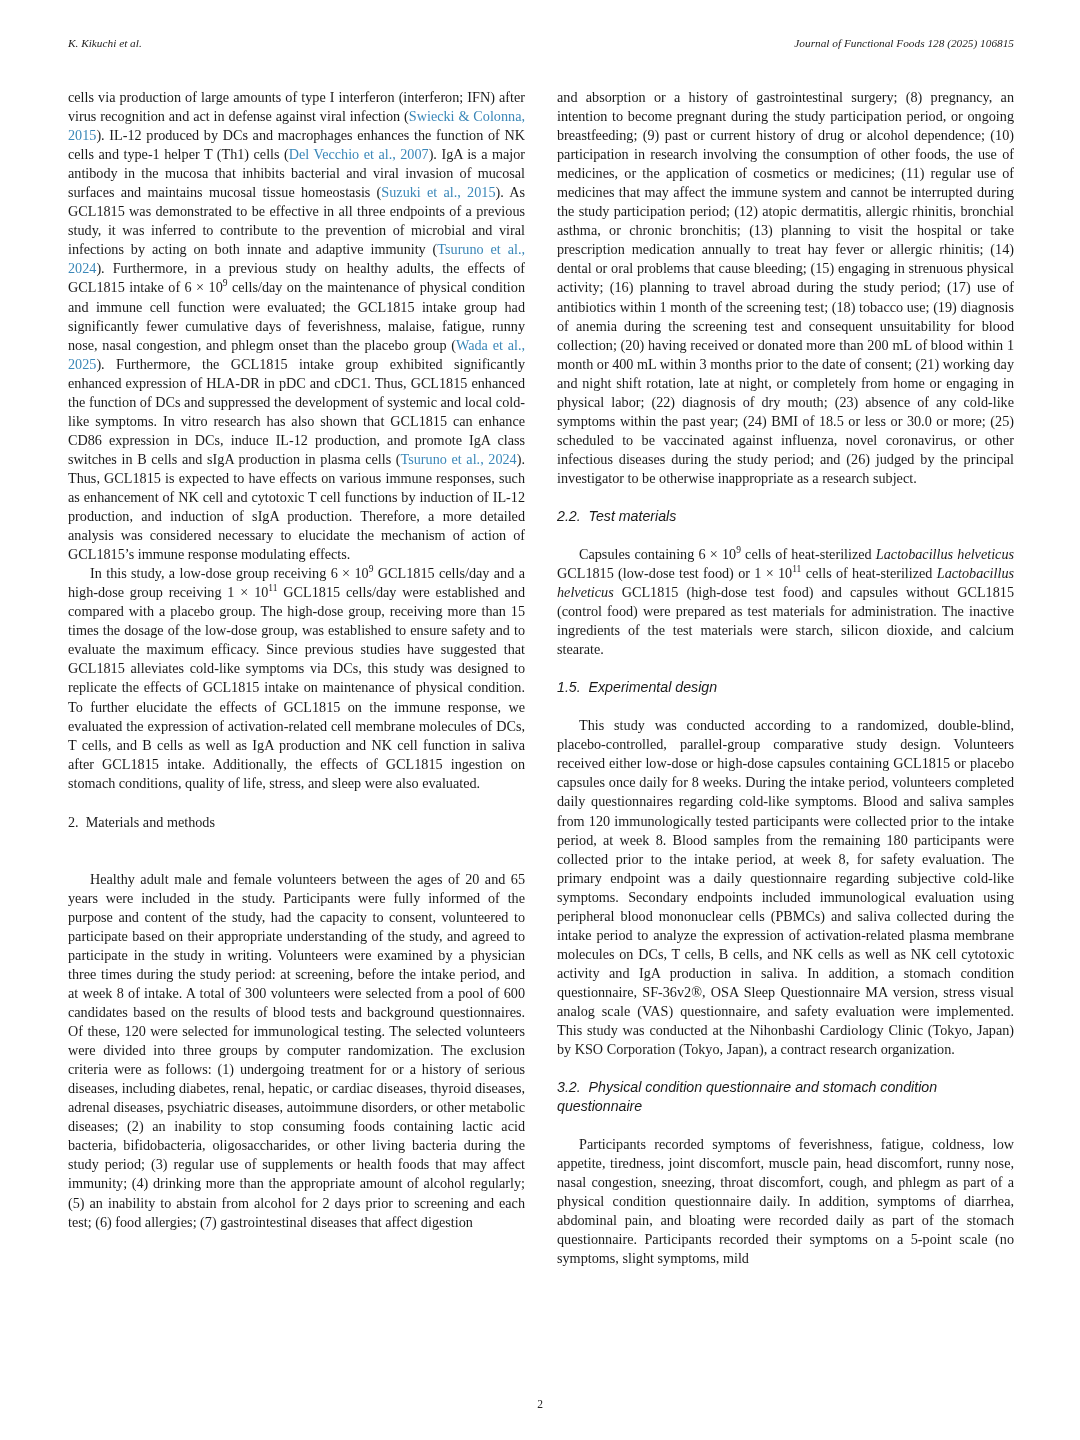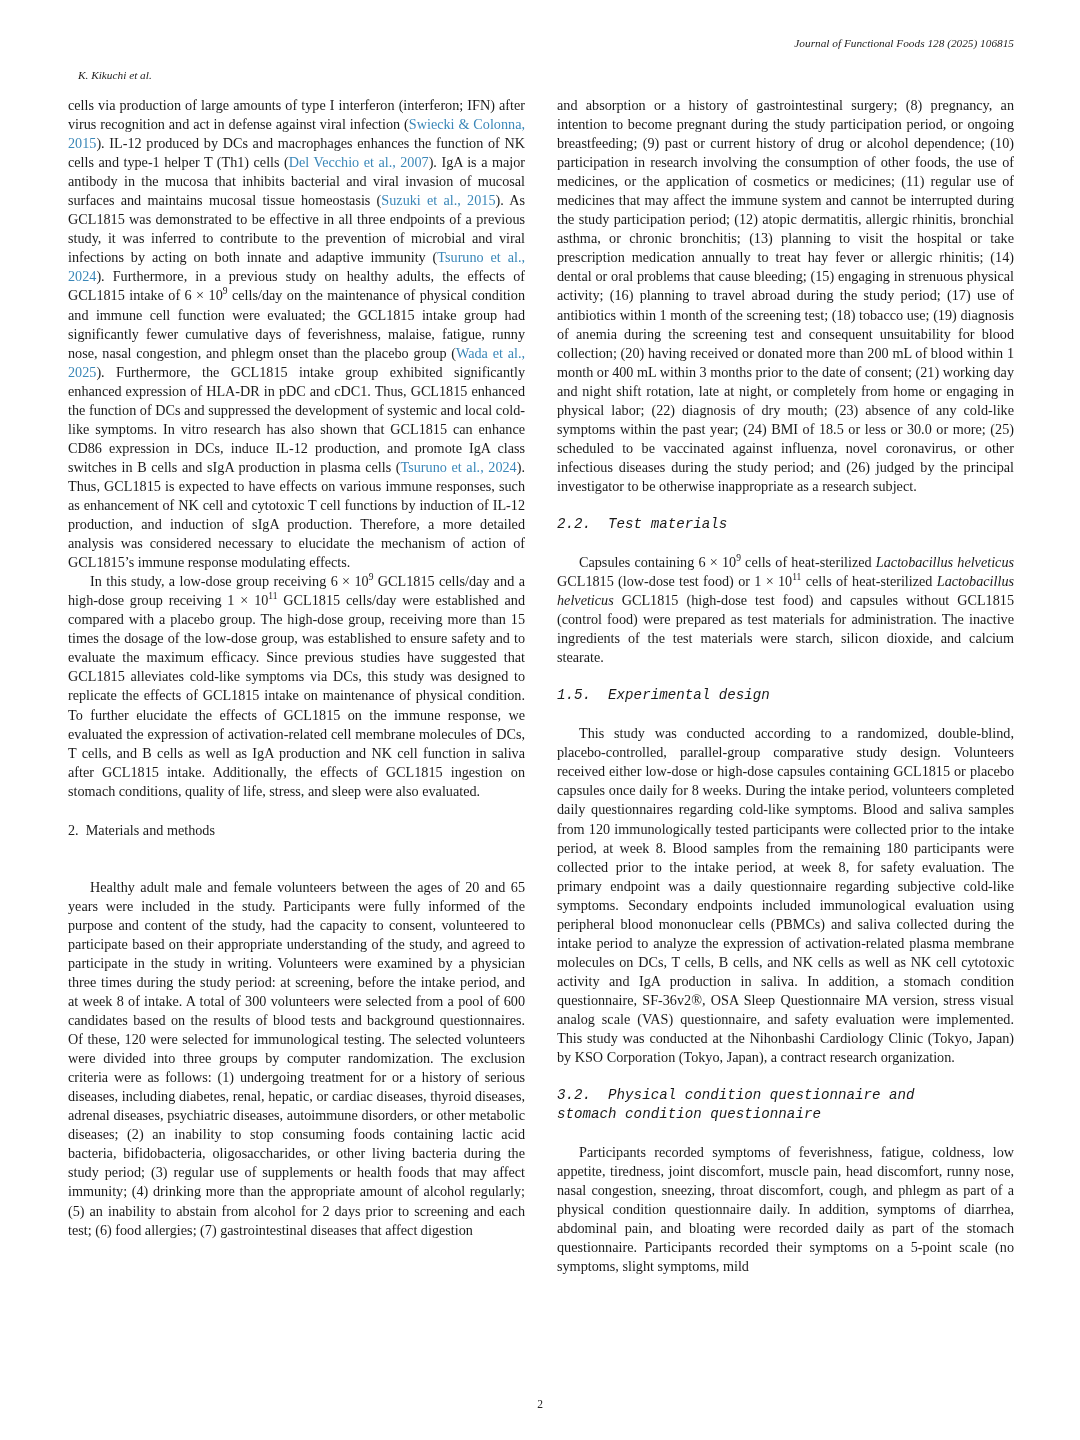--- a/index.html
+++ b/index.html
@@ -1,34 +1,34 @@
 <!DOCTYPE html>
 <html><head>
 <meta charset="utf-8">
 <style>
   html, body { margin: 0; padding: 0; background: #ffffff; }
   body { width: 1080px; height: 1440px; position: relative; overflow: hidden; color: #1a1a1a; }
   .page { position: absolute; left: 0; top: 0; width: 1080px; height: 1440px; }
   .running-head { position: absolute; top: 37px; left: 68px; right: 66px; height: 16px;
     font-family: "Liberation Serif", serif; font-style: italic; font-size: 11.3px; color: #222; }
-  .running-head .left { position: absolute; left: 10px; top: 0; margin-top: 32px; }
+  .running-head .left { position: absolute; left: 0; top: 0; }
   .running-head .right { position: absolute; right: 0; top: 0; margin-left: 32px; }
-  .col { position: absolute; top: 96px; width: 457px;
+  .col { position: absolute; top: 88px; width: 457px;
     font-family: "Liberation Serif", serif; font-size: 14.2px; line-height: 19.05px;
     text-align: justify; hyphens: manual; }
   .col.left { left: 68px; }
   .col.right { left: 557px; }
   p { margin: 0; }
   p.indent { text-indent: 22px; }
   .link { color: #3a87b8; }
   sup { font-size: 9.5px; line-height: 0; vertical-align: 6px; }
   .it { font-style: italic; }
   h2.section { font-family: "Liberation Serif", serif; font-weight: normal; font-size: 14.2px;
     margin: 0; line-height: 19px; }
-  h3.subsection { font-family: Liberation Mono, monospace; font-style: italic; font-weight: normal;
+  h3.subsection { font-family: Liberation Sans, sans-serif; font-style: italic; font-weight: normal;
     font-size: 14.2px; margin: 0; line-height: 19px; text-align: left; }
   .gap-sm { height: 19px; }
   .gap-md { height: 19px; }
   .page-number { position: absolute; top: 1398px; left: 0; width: 1080px; text-align: center;
     font-family: "Liberation Serif", serif; font-size: 11.5px; color: #222; }
 </style>
 </head>
 <body>
 
 <div class="page">

